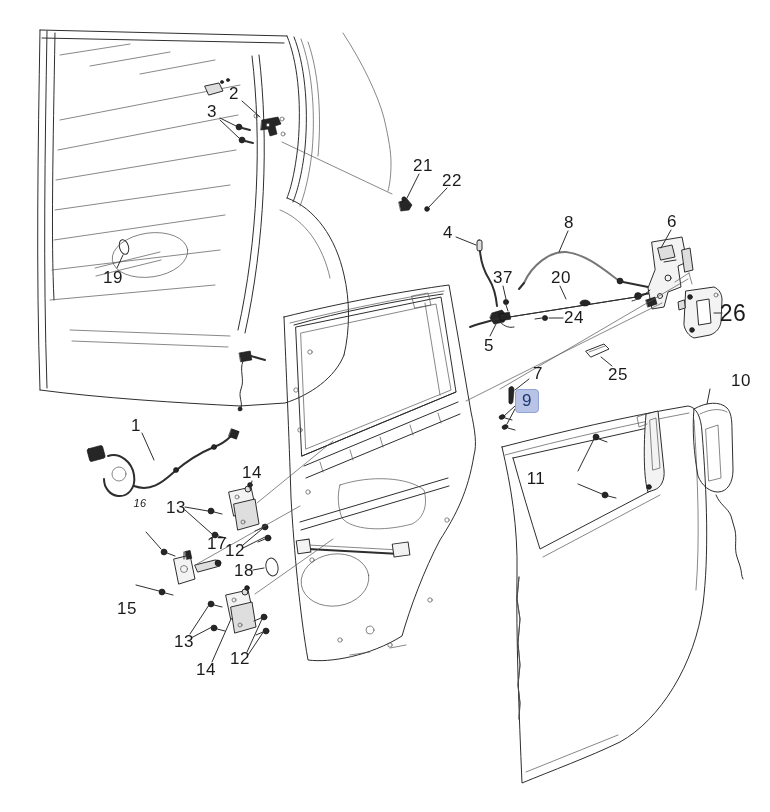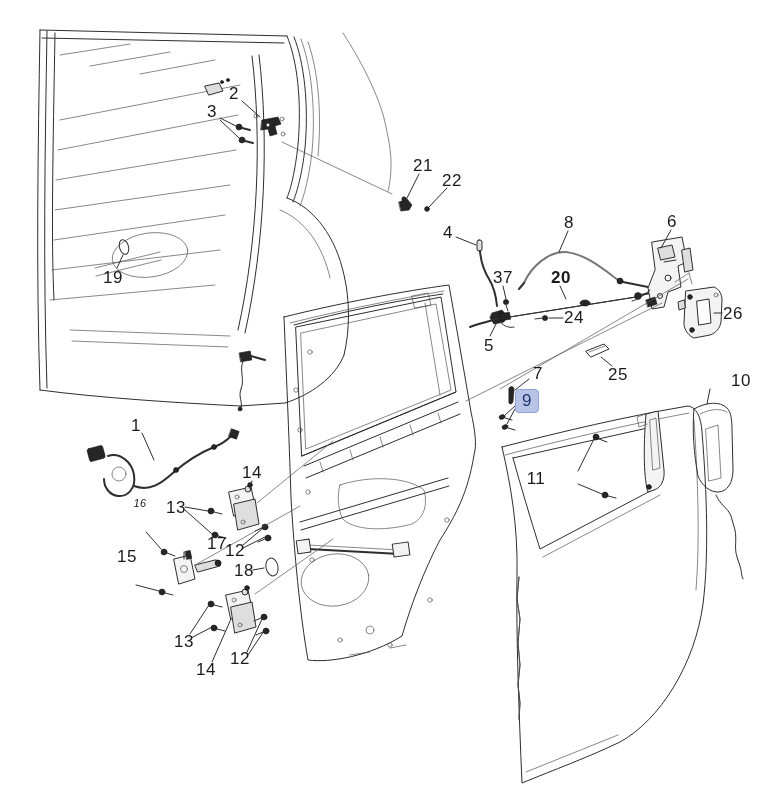--- a/index.html
+++ b/index.html
@@ -370,35 +370,35 @@
 <div id="callouts" class="callout-layer">
       <div class="callout" style="left: 234px; top: 93px; font-size: 17px;">2</div>
       <div class="callout" style="left: 212px; top: 111px; font-size: 17px;">3</div>
       <div class="callout" style="left: 113px; top: 277px; font-size: 17px;">19</div>
       <div class="callout" style="left: 423px; top: 165px; font-size: 17px;">21</div>
       <div class="callout" style="left: 452px; top: 180px; font-size: 17px;">22</div>
       <div class="callout" style="left: 448px; top: 232px; font-size: 17px;">4</div>
       <div class="callout" style="left: 569px; top: 222px; font-size: 17px;">8</div>
       <div class="callout" style="left: 672px; top: 221px; font-size: 17px;">6</div>
       <div class="callout" style="left: 503px; top: 277px; font-size: 17px;">37</div>
-      <div class="callout" style="left: 561px; top: 277px; font-size: 17px; font-weight: bold;">20</div>
+      <div class="callout" style="left: 561px; top: 277px; font-size: 17px;">20</div>
       <div class="callout" style="left: 574px; top: 317px; font-size: 17px;">24</div>
-      <div class="callout" style="left: 733px; top: 313px; font-size: 17px;">26</div>
+      <div class="callout" style="left: 733px; top: 313px; font-size: 23px;">26</div>
       <div class="callout" style="left: 489px; top: 345px; font-size: 17px;">5</div>
       <div class="callout" style="left: 618px; top: 374px; font-size: 17px;">25</div>
       <div class="callout" style="left: 538px; top: 373px; font-size: 17px;">7</div>
       <div class="callout highlighted" style="left: 527px; top: 401px; font-size: 17px;">9</div>
       <div class="callout" style="left: 711px; top: 380px; font-size: 17px; margin-left: 30px;">10</div>
       <div class="callout" style="left: 536px; top: 478px; font-size: 17px;">11</div>
       <div class="callout" style="left: 136px; top: 425px; font-size: 17px;">1</div>
       <div class="callout" style="left: 252px; top: 472px; font-size: 17px;">14</div>
       <div class="callout" style="left: 176px; top: 507px; font-size: 17px;">13</div>
       <div class="callout" style="left: 140px; top: 503px; font-size: 11px; font-style: italic;">16</div>
       <div class="callout" style="left: 184px; top: 543px; font-size: 17px; margin-left: 33px;">17</div>
       <div class="callout" style="left: 235px; top: 550px; font-size: 17px;">12</div>
       <div class="callout" style="left: 244px; top: 570px; font-size: 17px;">18</div>
-      <div class="callout" style="left: 127px; top: 556px; font-size: 17px;">15</div>
+      <div class="callout" style="left: 127px; top: 608px; font-size: 17px;">15</div>
       <div class="callout" style="left: 184px; top: 641px; font-size: 17px;">13</div>
       <div class="callout" style="left: 240px; top: 658px; font-size: 17px;">12</div>
       <div class="callout" style="left: 206px; top: 669px; font-size: 17px;">14</div>
     </div>
 
 </div>
 
 </body></html>

